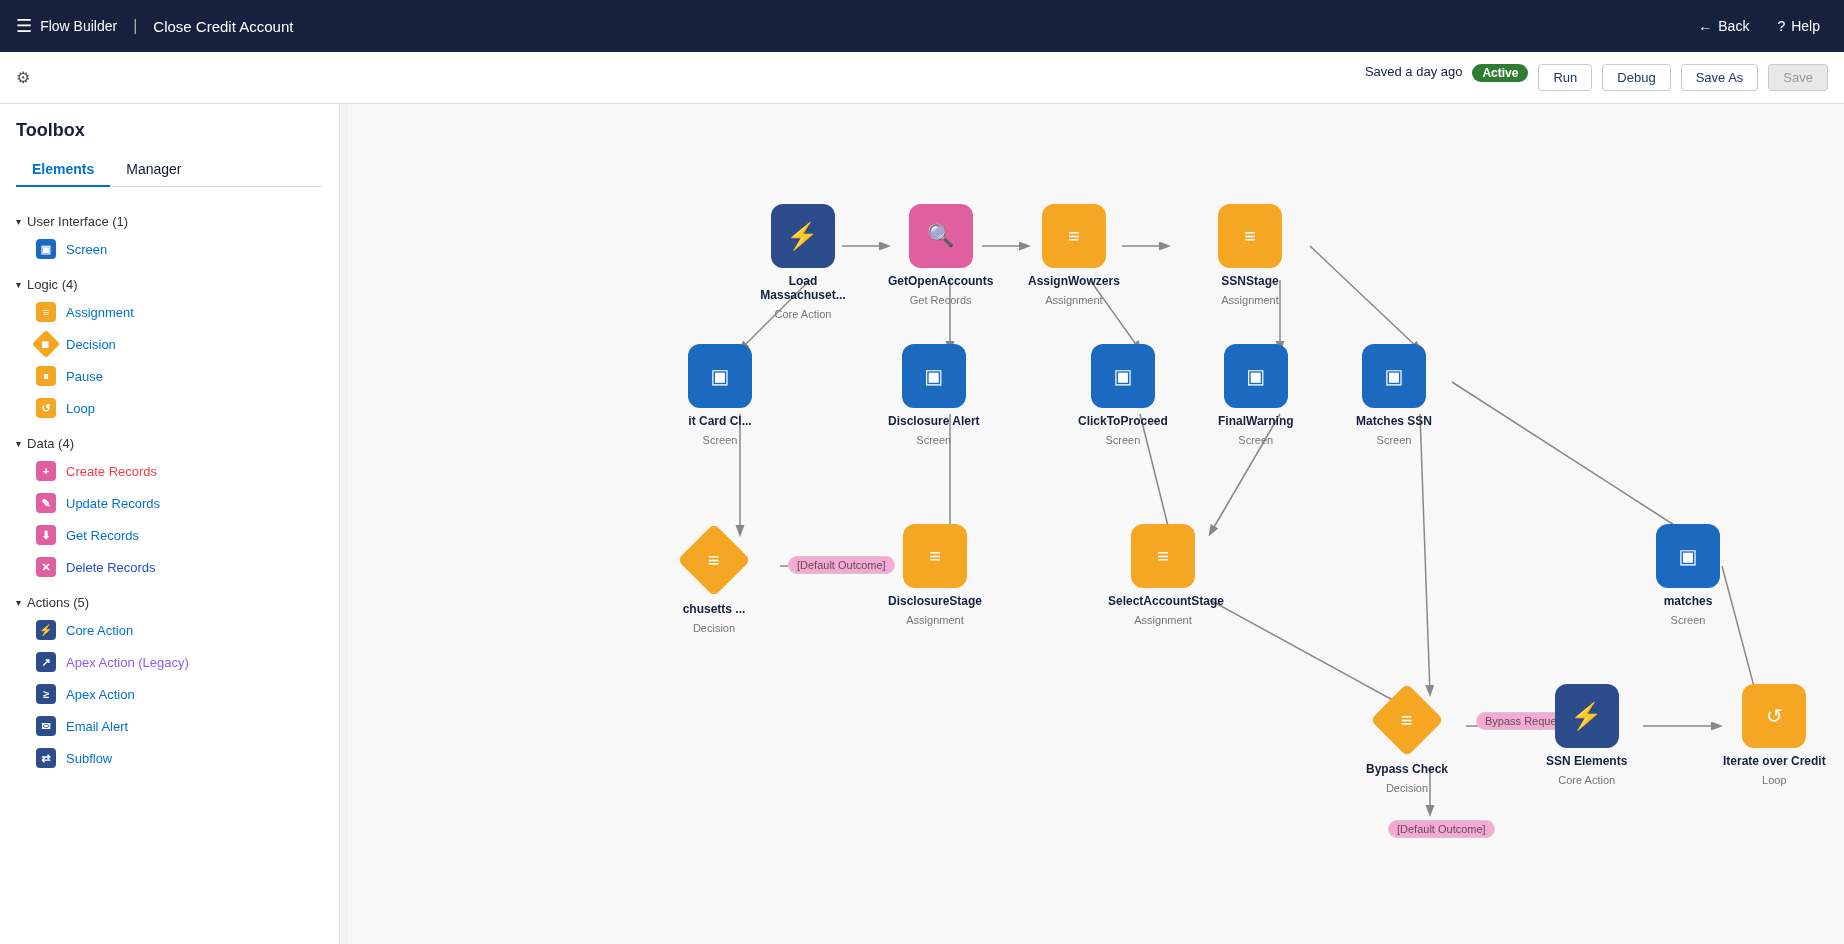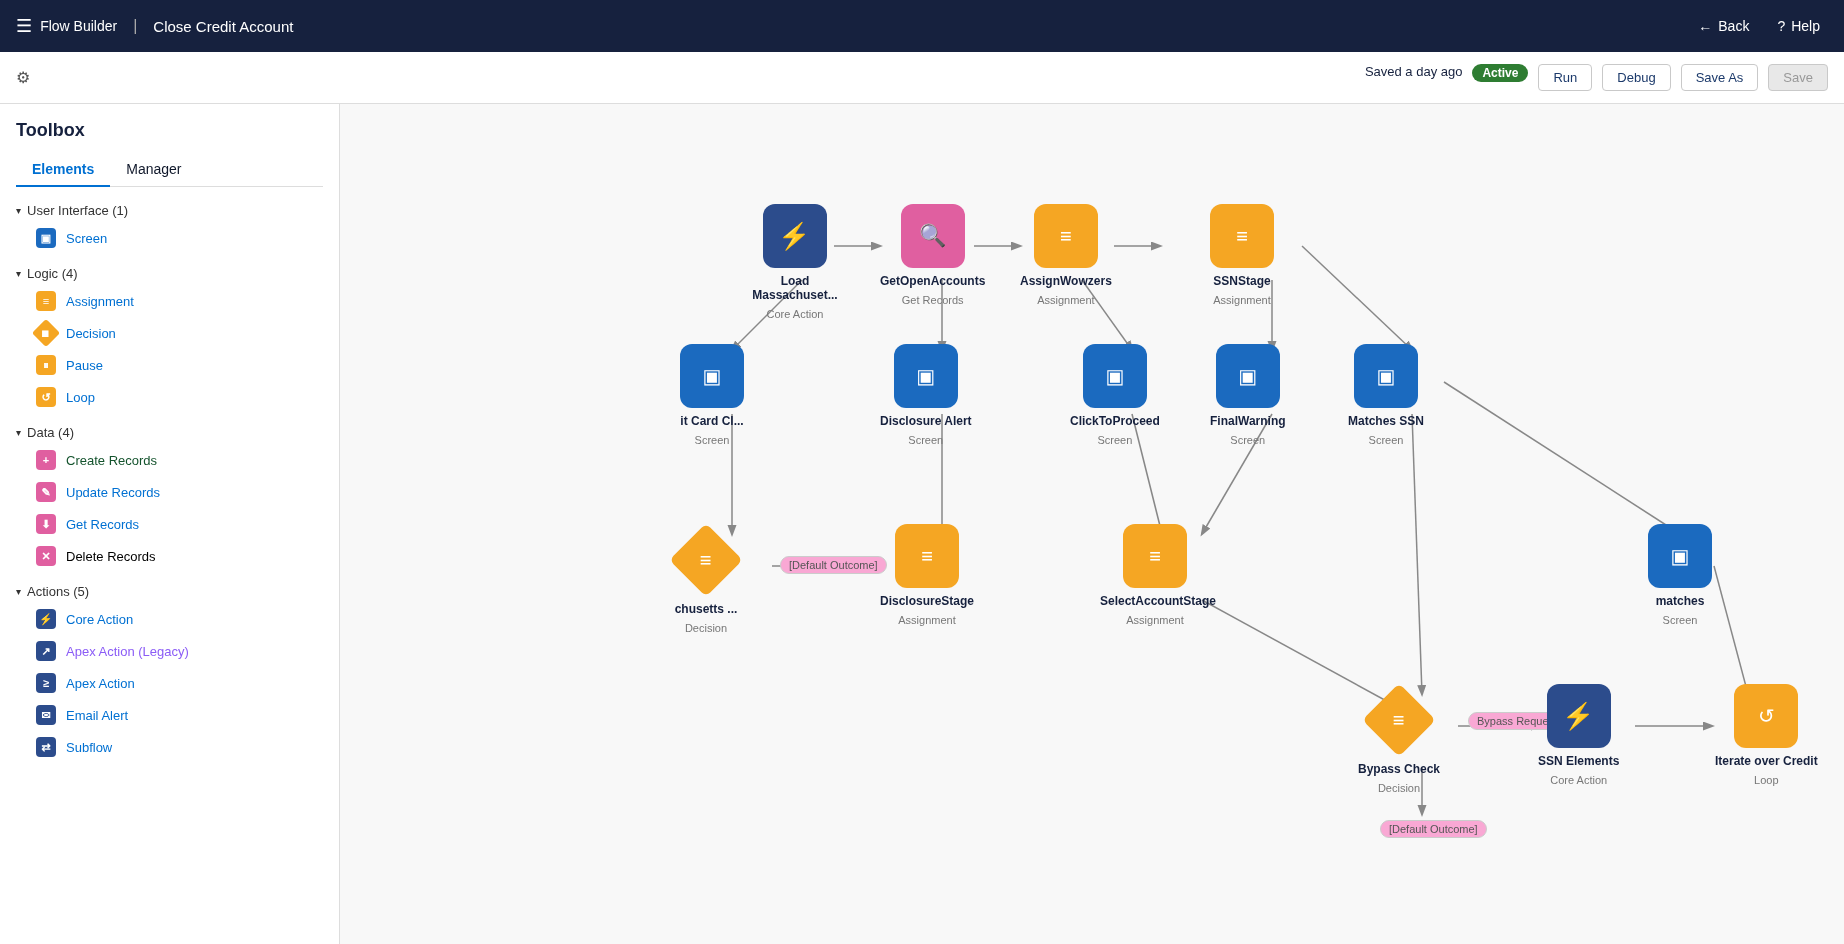--- a/index.html
+++ b/index.html
@@ -39,33 +39,33 @@
       background: white; border: 1px solid #c9c9c9; border-radius: 4px;
       padding: 5px 14px; font-size: 13px; cursor: pointer; color: #1c3a6b;
     }
     .toolbar-btn-disabled {
       background: #e8e8e8; border: 1px solid #c9c9c9; border-radius: 4px;
       padding: 5px 14px; font-size: 13px; cursor: not-allowed; color: #999;
     }
     .gear-icon { font-size: 16px; cursor: pointer; color: #555; }
 
     
-    .main { display: flex; height: calc(944px - 104px); }
+    .main { display: flex; height: calc(944px - 104px); gap: 8px; }
 
     
     .toolbox {
       width: 340px;
       min-width: 340px;
       background: white;
       border-right: 1px solid #ddd;
       overflow-y: auto;
       padding: 16px;
     }
     .toolbox-title { font-size: 18px; font-weight: 600; color: #16213e; margin-bottom: 12px; }
-    .toolbox-tabs { display: flex; gap: 0; border-bottom: 1px solid #ddd; margin-bottom: 12px; }
+    .toolbox-tabs { display: flex; gap: 0; border-bottom: 1px solid #ddd; margin-bottom: 23px; }
     .toolbox-tab {
       padding: 8px 16px; font-size: 14px; cursor: pointer; color: #0f172a;
       border-bottom: 2px solid transparent; margin-bottom: -1px;
     }
     .toolbox-tab.active { color: #0070d2; border-bottom: 2px solid #0070d2; font-weight: 600; }
 
     .toolbox-section { margin-bottom: 8px; }
     .toolbox-section-header {
       display: flex; align-items: center; gap: 6px; font-size: 13px;
       color: #333; cursor: pointer; padding: 4px 0; font-weight: 500;
@@ -211,33 +211,33 @@
       </div>
     </div>
 
     <div class="toolbox-section">
       <div class="toolbox-section-header">
         <span style="font-size:10px;">▾</span>
         <span>Data (4)</span>
       </div>
       <div class="toolbox-item">
         <div class="toolbox-item-icon" style="background:#e05fa0;">+</div>
-        <span style="color:#14532d;text-align:center;">Create Records</span>
+        <span style="color:#ef4444;text-align:center;">Create Records</span>
       </div>
       <div class="toolbox-item">
         <div class="toolbox-item-icon" style="background:#e05fa0;">✎</div>
         <span style="color:#0070d2;">Update Records</span>
       </div>
       <div class="toolbox-item">
         <div class="toolbox-item-icon" style="background:#e05fa0;">⬇</div>
         <span style="color:#0070d2;">Get Records</span>
       </div>
       <div class="toolbox-item">
         <div class="toolbox-item-icon" style="background:#e05fa0;">✕</div>
-        <span style="color:#000000;">Delete Records</span>
+        <span style="color:#1d4ed8;">Delete Records</span>
       </div>
     </div>
 
     <div class="toolbox-section">
       <div class="toolbox-section-header">
         <span style="font-size:10px;">▾</span>
         <span>Actions (5)</span>
       </div>
       <div class="toolbox-item">
         <div class="toolbox-item-icon" style="background:#2c4c8c;">⚡</div>

